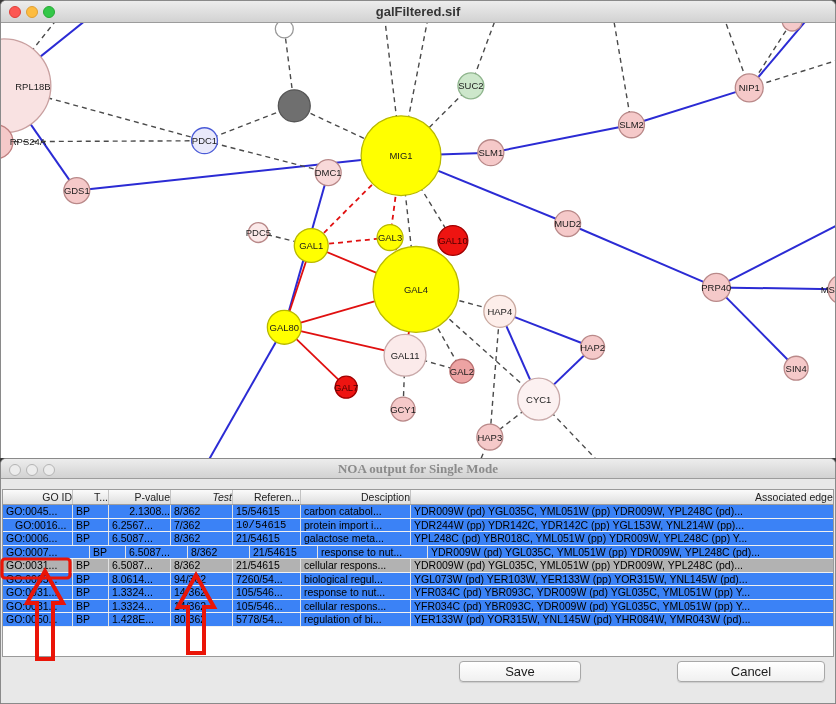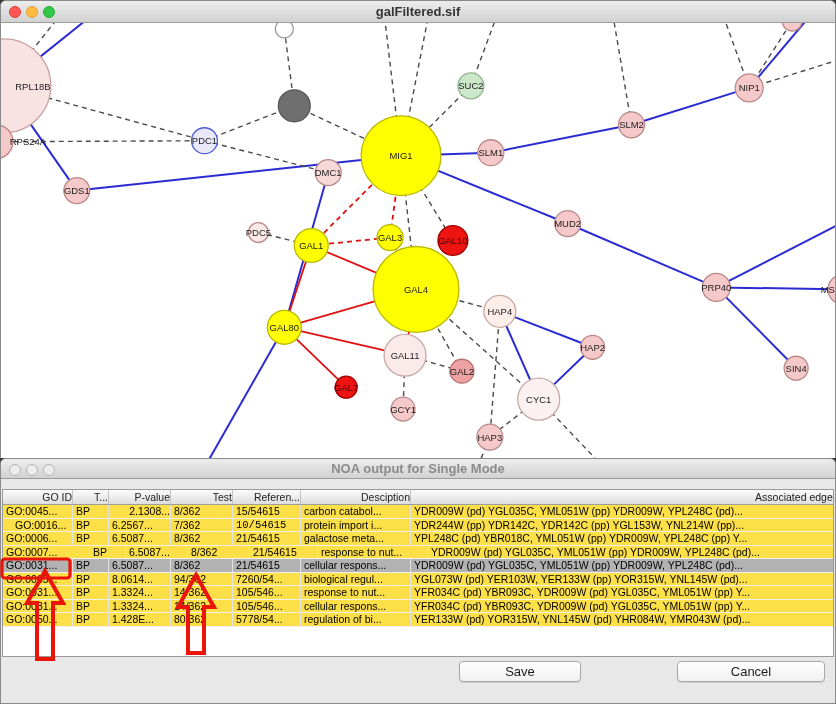--- a/index.html
+++ b/index.html
@@ -4,37 +4,37 @@
 <style>
   * { margin:0; padding:0; box-sizing:border-box; }
   html,body { width:836px; height:704px; background:#3a3a3a; font-family:"Liberation Sans", sans-serif; overflow:hidden; }
 
   .window { position:absolute; left:0; width:836px; }
   #top-window { top:0; height:458px; border-radius:6px 6px 0 0; overflow:hidden; background:#fff; border:1px solid #8a8a8a; border-bottom:none; }
   #bottom-window { top:458px; height:246px; border-radius:6px 6px 0 0; overflow:hidden; background:#e8e8e8; border:1px solid #8a8a8a; }
 
   .titlebar { height:22px; background:linear-gradient(#ededed,#d2d2d2); border-bottom:1px solid #9c9c9c; position:relative; text-align:center; }
   .titlebar .title { font-size:13px; font-weight:bold; color:#353535; line-height:21px; }
-  #bottom-window .titlebar { height:20px; }
+  #bottom-window .titlebar { height:20px;font-family:Liberation Serif, serif; }
   #bottom-window .titlebar .title { color:#8b8b8b; line-height:19px; }
   .lights { position:absolute; left:8px; top:5px; display:flex; gap:5px; }
   .light { width:12px; height:12px; border-radius:50%; display:inline-block; }
   .light.close { background:#fc5753; border:1px solid #df3e38; }
   .light.min   { background:#fdbc40; border:1px solid #de9f34; }
   .light.zoom  { background:#33c748; border:1px solid #27aa35; }
   .light.inactive { background:#ececec; border:1px solid #b4b4b4; }
 
   #graph { display:block; width:836px; height:435px; background:#ffffff; }
   #graph text { font-size:9.5px; font-family:"Liberation Sans", sans-serif; }
 
   
   #table-wrap { position:absolute; left:1px; top:10px; width:832px; height:168px; background:#fff; border:1px solid #9a9a9a; overflow:hidden; }
   .thead { display:flex; height:15px; background:linear-gradient(#fbfbfb,#dedede); border-bottom:1px solid #9e9e9e; }
   .th { font-size:10.5px; line-height:14px; text-align:right; color:#222; border-right:1px solid #c3c3c3; overflow:hidden; white-space:nowrap; flex:0 0 auto; }
-  .tr { display:flex; height:13.5px; border-bottom:1px solid #f0f0f0; background:#fde047; }
+  .tr { display:flex; height:13.5px; border-bottom:1px solid #f0f0f0; background:#3b82f6; }
   .tr.selected { background:#b2b2b2; }
   .td { font-size:10.5px; line-height:12.5px; color:#000; padding-left:3px; border-right:1px solid #e2e2e2; overflow:hidden; white-space:nowrap; flex:0 0 auto; }
 
   .mac-btn { position:absolute; height:21px; border:1px solid #a8a8a8; border-radius:4px; background:linear-gradient(#ffffff,#f0f0f0); font-size:13px; color:#1c1c1c; text-align:center; line-height:19px; box-shadow:0 1px 1px rgba(0,0,0,0.12); cursor:default; }
   #save-btn { left:458px; top:182px; width:122px; }
   #cancel-btn { left:676px; top:182px; width:148px; }
 
   #annot { position:absolute; left:0; top:0; width:836px; height:704px; pointer-events:none; }
 </style>
 </head>
@@ -175,21 +175,21 @@
       <span class="light inactive"></span>
     </span>
     <span class="title">NOA output for Single Mode</span>
   </div>
   <div style="position:relative; width:836px; height:226px;">
     <div id="table-wrap">
       <div class="thead">
           <div class="th" style="width: 70px;">GO ID</div>
           <div class="th" style="width: 36px;">T...</div>
           <div class="th" style="width: 62px;">P-value</div>
-          <div class="th" style="width: 62px;">Test</div>
+          <div class="th" style="width: 62px; font-style: italic;">Test</div>
           <div class="th" style="width: 68px;">Referen...</div>
           <div class="th" style="width: 110px;">Desciption</div>
           <div class="th" style="width: 428px;">Associated edges</div>
         </div>
       <div>
           <div class="tr">
             <div class="td" style="width: 70px;">GO:0045...</div>
             <div class="td" style="width: 36px;">BP</div>
             <div class="td" style="width: 62px; text-align: right;">2.1308...</div>
             <div class="td" style="width: 62px;">8/362</div>

